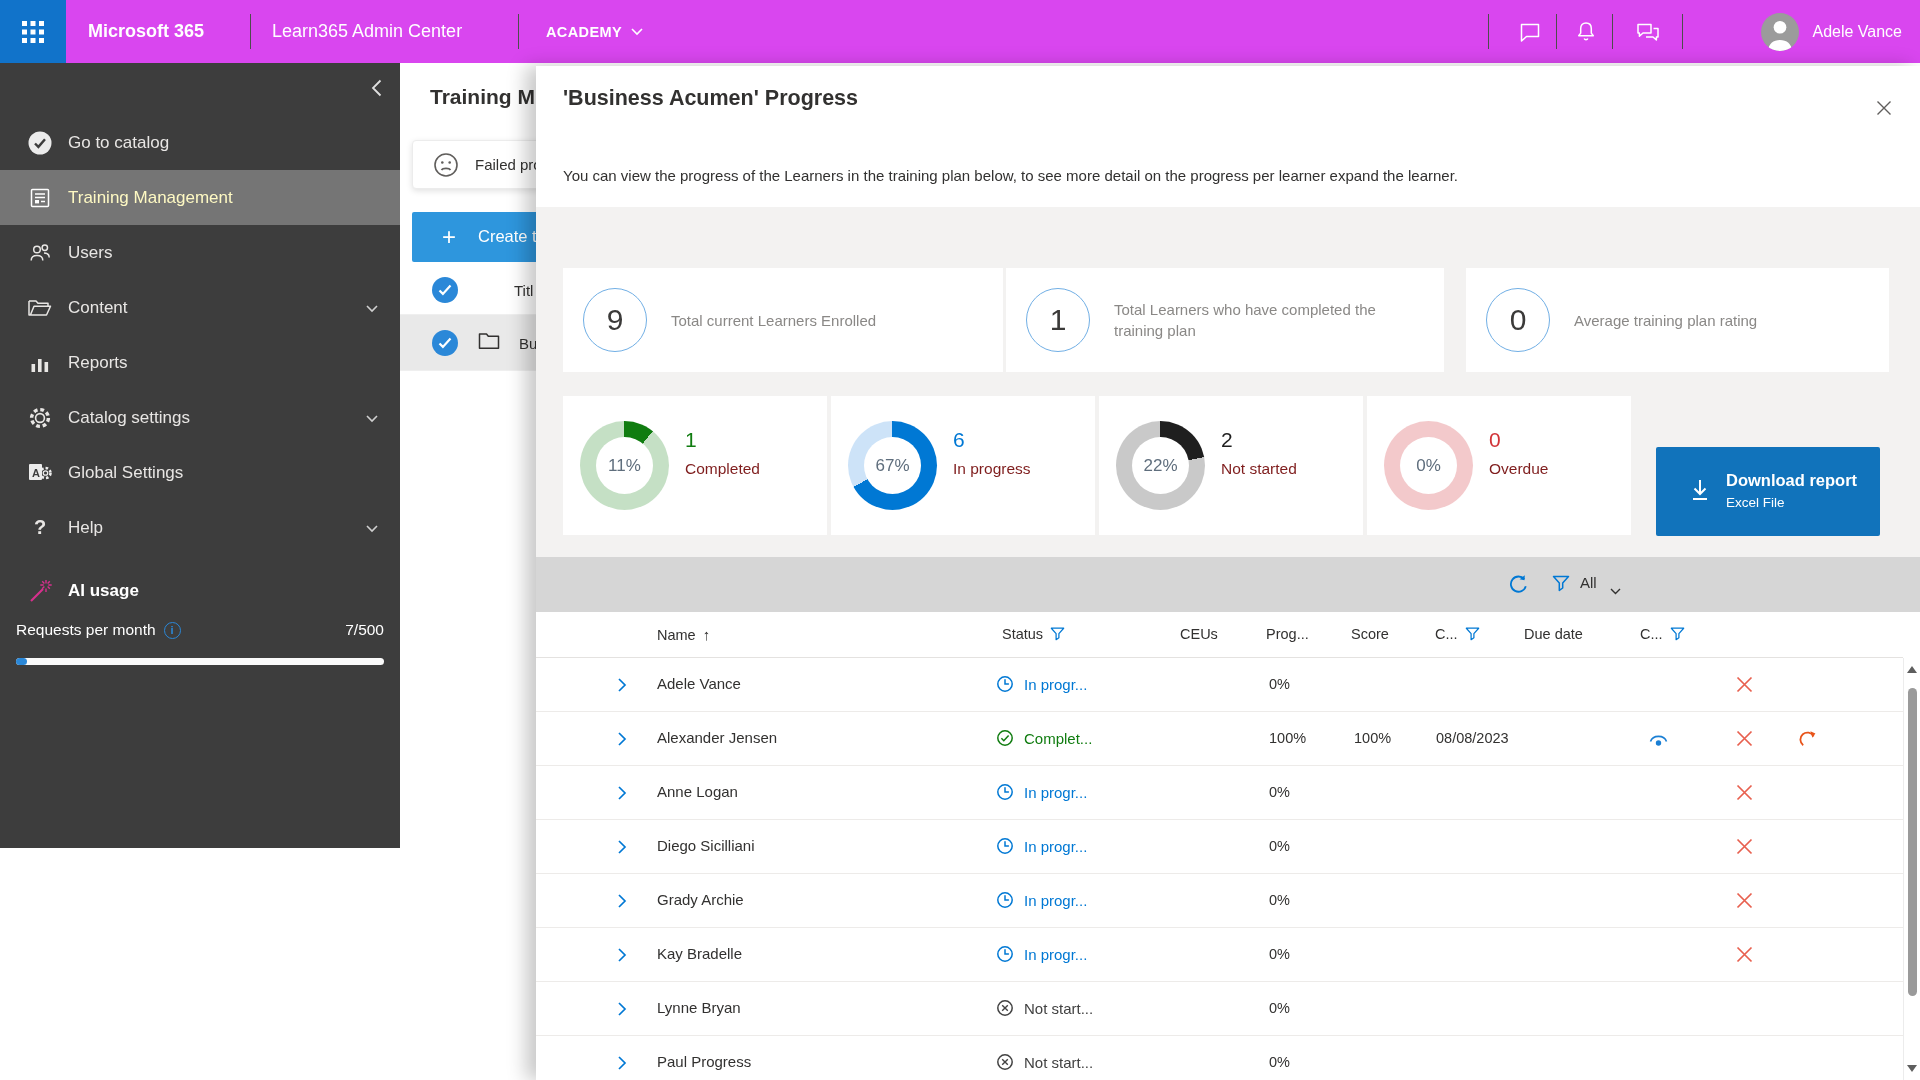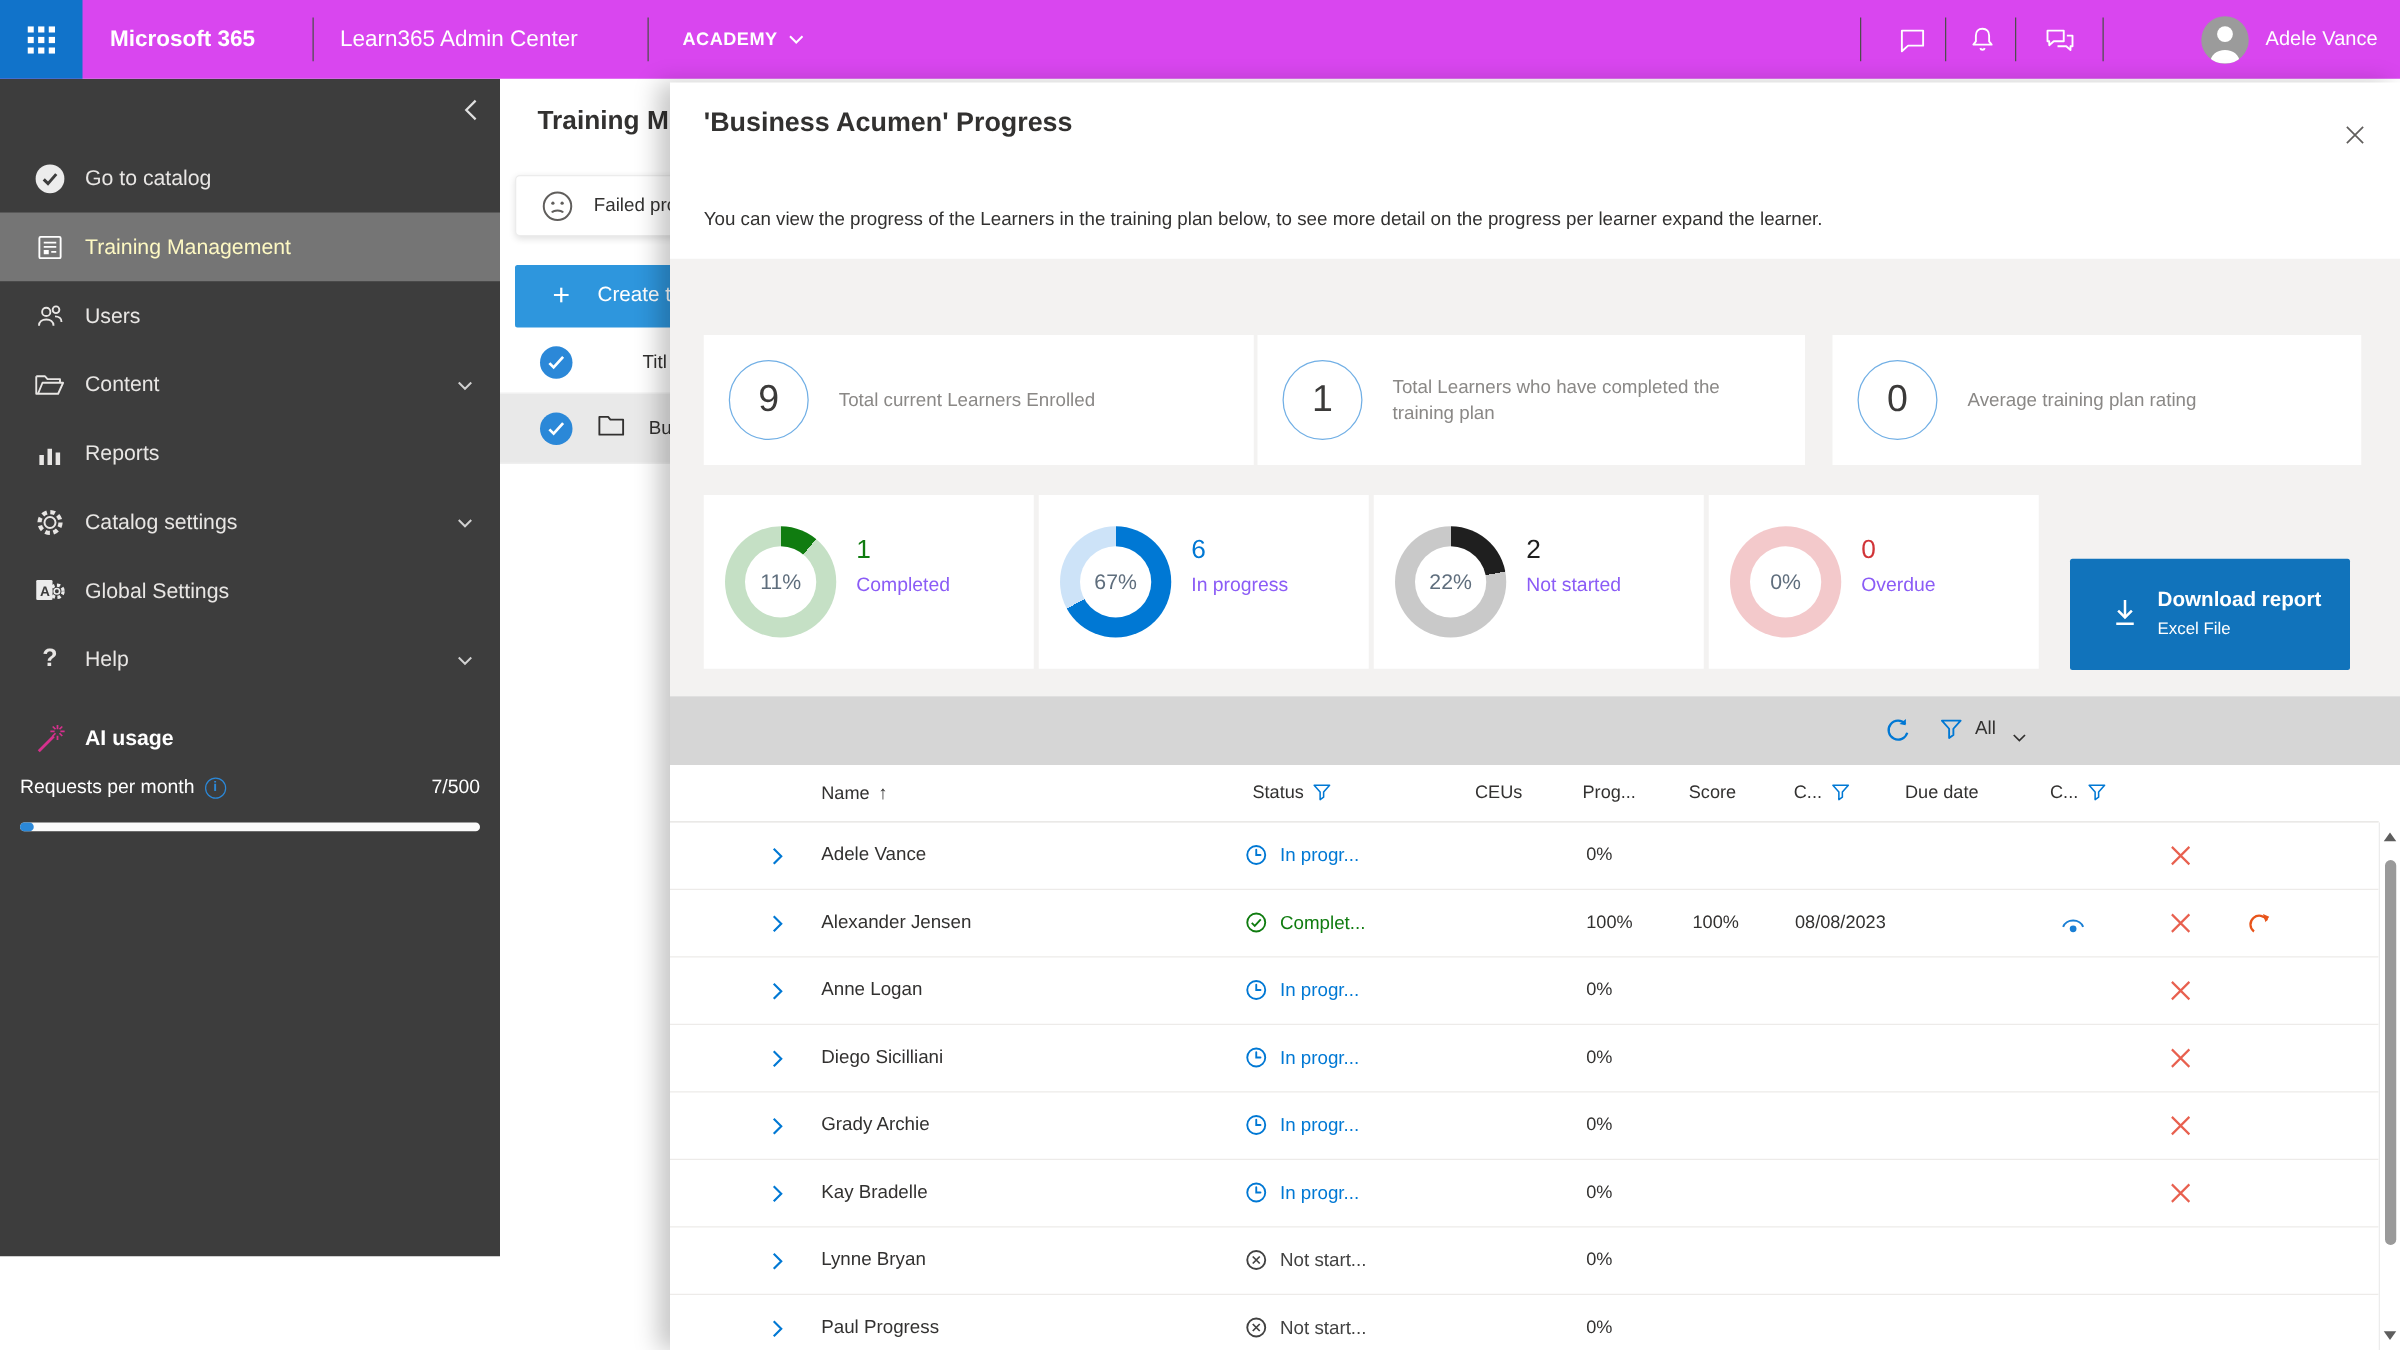--- a/index.html
+++ b/index.html
@@ -12,21 +12,21 @@
   .tb-text { position:absolute; top:0; height:63px; display:flex; align-items:center; color:#fff; }
   .tb-divider { position:absolute; top:14px; height:35px; width:1px; background:#4d4d4d; }
   #tb-product { left:88px; font-size:18px; font-weight:700; }
   #tb-app { left:272px; font-size:18px; font-weight:400; }
   #tb-tenant { left:546px; font-size:14.5px; font-weight:600; letter-spacing:.4px; gap:9px; }
   .tb-icon { position:absolute; top:0; height:63px; width:52px; display:flex; align-items:center; justify-content:center; cursor:pointer; }
   #tb-user { position:absolute; right:18px; top:0; height:63px; display:flex; align-items:center; gap:13px; color:#fff; font-size:16px; cursor:pointer; }
   #avatar { width:38px; height:38px; border-radius:50%; background:#9b9b9b; overflow:hidden; display:flex; align-items:flex-end; justify-content:center; }
 
   
-  #sidebar { position:absolute; left:0; top:63px; width:400px; height:942px; background:#3d3d3d; z-index:40;padding-left:38px; }
+  #sidebar { position:absolute; left:0; top:63px; width:400px; height:785px; background:#3d3d3d; z-index:40;padding-left:38px; }
   #collapse { position:absolute; right:18px; top:16px; cursor:pointer; }
   .nav { position:absolute; left:0; top:52px; width:100%; }
   .nav-item { position:relative; height:55px; display:flex; align-items:center; cursor:pointer; color:#e8e6e4; font-size:17px; }
   .nav-item.selected { background:#757575; color:#fef9c3; }
   .nav-ico { position:absolute; left:26px; width:28px; display:flex; justify-content:center; }
   .nav-label { position:absolute; left:68px; }
   .nav-chev { position:absolute; right:22px; }
   #ai-block { position:absolute; left:0; top:500px; width:100%; }
   #ai-item { height:55px; display:flex; align-items:center; position:relative; color:#fff; font-size:17px; font-weight:700; cursor:pointer; }
   #req-line { position:absolute; left:16px; right:16px; top:58px; display:flex; align-items:center; justify-content:space-between; color:#fff; font-size:15.5px; }
@@ -66,21 +66,21 @@
   #stat1 { left:470px; width:438px; }
   #stat2 { left:930px; width:423px; }
   .stat-circle { position:absolute; left:20px; top:20px; width:64px; height:64px; border:1px solid #71afe5; border-radius:50%; display:flex; align-items:center; justify-content:center; font-size:30px; color:#3b3a39; }
   .stat-label { position:absolute; left:108px; width:290px; font-size:15px; color:#8a8886; line-height:1.4; }
 
   .donut-card { position:absolute; top:189px; width:264px; height:139px; background:#fff; }
   #donut0 { left:27px; } #donut1 { left:295px; } #donut2 { left:563px; } #donut3 { left:831px; }
   .donut { position:absolute; left:17px; top:25px; width:89px; height:89px; border-radius:50%; display:flex; align-items:center; justify-content:center; }
   .donut-hole { width:57px; height:57px; border-radius:50%; background:#fff; display:flex; align-items:center; justify-content:center; font-size:17px; color:#5f6e7d; }
   .donut-count { position:absolute; left:122px; top:32px; font-size:21px; }
-  .donut-label { position:absolute; left:122px; top:64px; font-size:15.5px; color:#8b5cf6; }
+  .donut-label { position:absolute; left:122px; top:64px; font-size:15.5px; color:#7f1d1d; }
 
   #dl-btn { position:absolute; left:1120px; top:381px; width:224px; height:89px; background:#1173bb; border:none; border-radius:2px; cursor:pointer; color:#fff; text-align:left; }
   #dl-title { position:absolute; left:70px; top:24px; font-size:16.5px; font-weight:700; white-space:nowrap; }
   #dl-sub { position:absolute; left:70px; top:48px; font-size:13.5px; }
   #dl-ico { position:absolute; left:32px; top:32px; }
 
   #toolbar { position:absolute; left:0; top:491px; width:1384px; height:55px; background:#d6d6d6; }
   #refresh-btn { position:absolute; left:972px; top:17px; cursor:pointer; }
   #filter-btn { position:absolute; left:1016px; top:18px; cursor:pointer; }
   #filter-all { position:absolute; left:1044px; top:17px; font-size:15px; cursor:pointer; }

